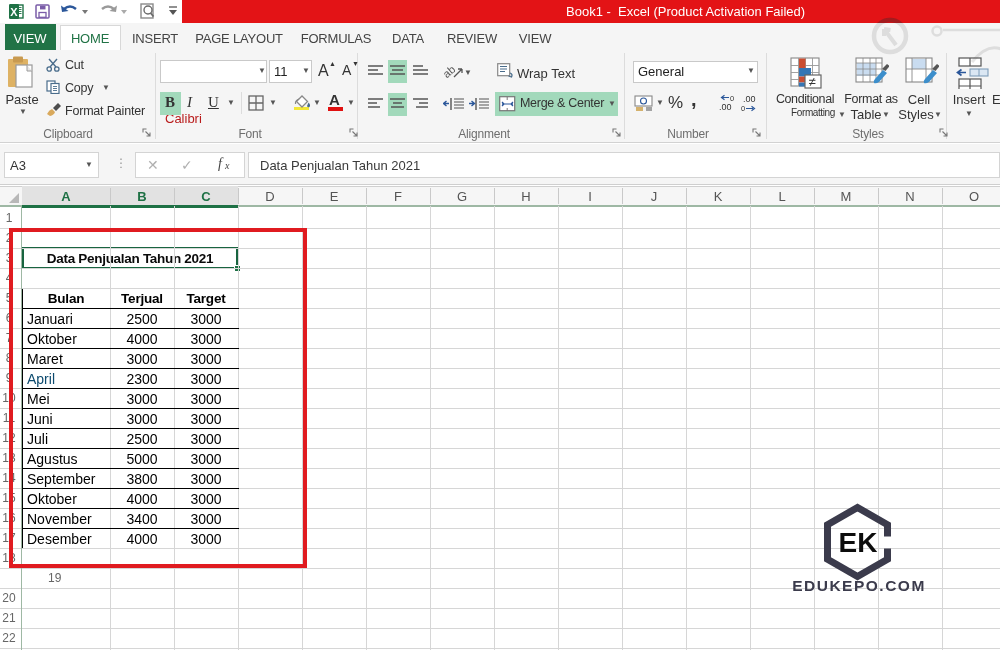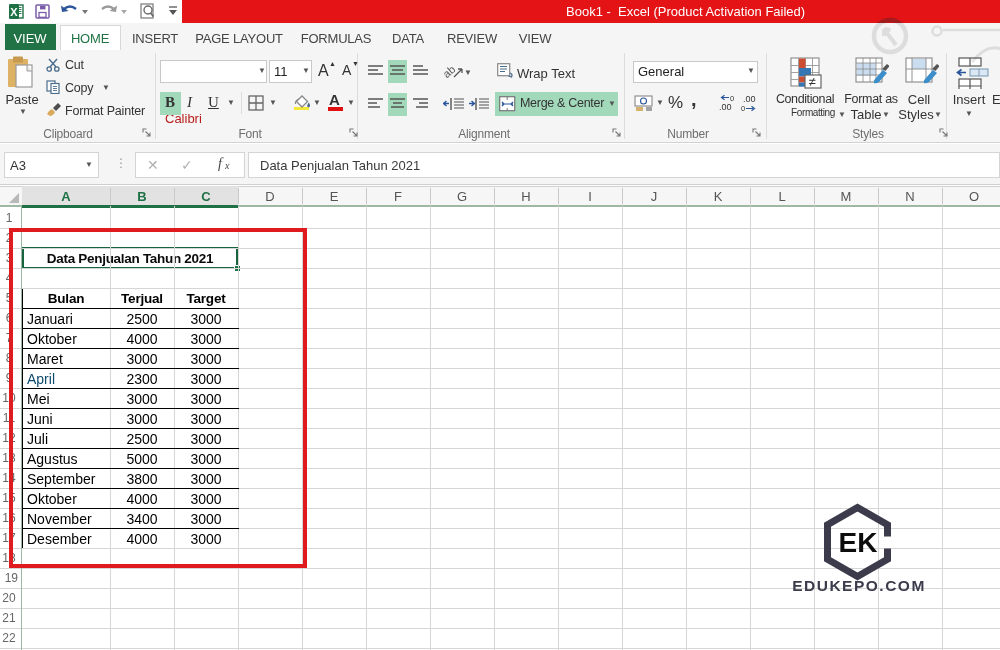--- a/index.html
+++ b/index.html
@@ -457,21 +457,21 @@
     <div style="position:absolute;left:0;top:3px;width:18px;text-align:center;font-size:12px;color:#666;">17</div>
   </div>
 <div class="ab" style="left:0;top:548px;width:21px;height:1px;background:#d6d6d6;"></div>
 <div class="hgl" style="left:22px;top:568px;width:978px;"></div>
 <div class="ab" style="left:0;top:548px;width:21px;height:20px;">
     <div style="position:absolute;left:0;top:3px;width:18px;text-align:center;font-size:12px;color:#666;">18</div>
   </div>
 <div class="ab" style="left:0;top:568px;width:21px;height:1px;background:#d6d6d6;"></div>
 <div class="hgl" style="left:22px;top:588px;width:978px;"></div>
 <div class="ab" style="left:0;top:568px;width:21px;height:20px;">
-    <div style="position:absolute;left:0;top:3px;width:18px;text-align:right;font-size:12px;color:#666;">19</div>
+    <div style="position:absolute;left:0;top:3px;width:18px;text-align:left;font-size:12px;color:#666;padding-left:48px;">19</div>
   </div>
 <div class="ab" style="left:0;top:588px;width:21px;height:1px;background:#d6d6d6;"></div>
 <div class="hgl" style="left:22px;top:608px;width:978px;"></div>
 <div class="ab" style="left:0;top:588px;width:21px;height:20px;">
     <div style="position:absolute;left:0;top:3px;width:18px;text-align:center;font-size:12px;color:#666;">20</div>
   </div>
 <div class="ab" style="left:0;top:608px;width:21px;height:1px;background:#d6d6d6;"></div>
 <div class="hgl" style="left:22px;top:628px;width:978px;"></div>
 <div class="ab" style="left:0;top:608px;width:21px;height:20px;">
     <div style="position:absolute;left:0;top:3px;width:18px;text-align:center;font-size:12px;color:#666;">21</div>

